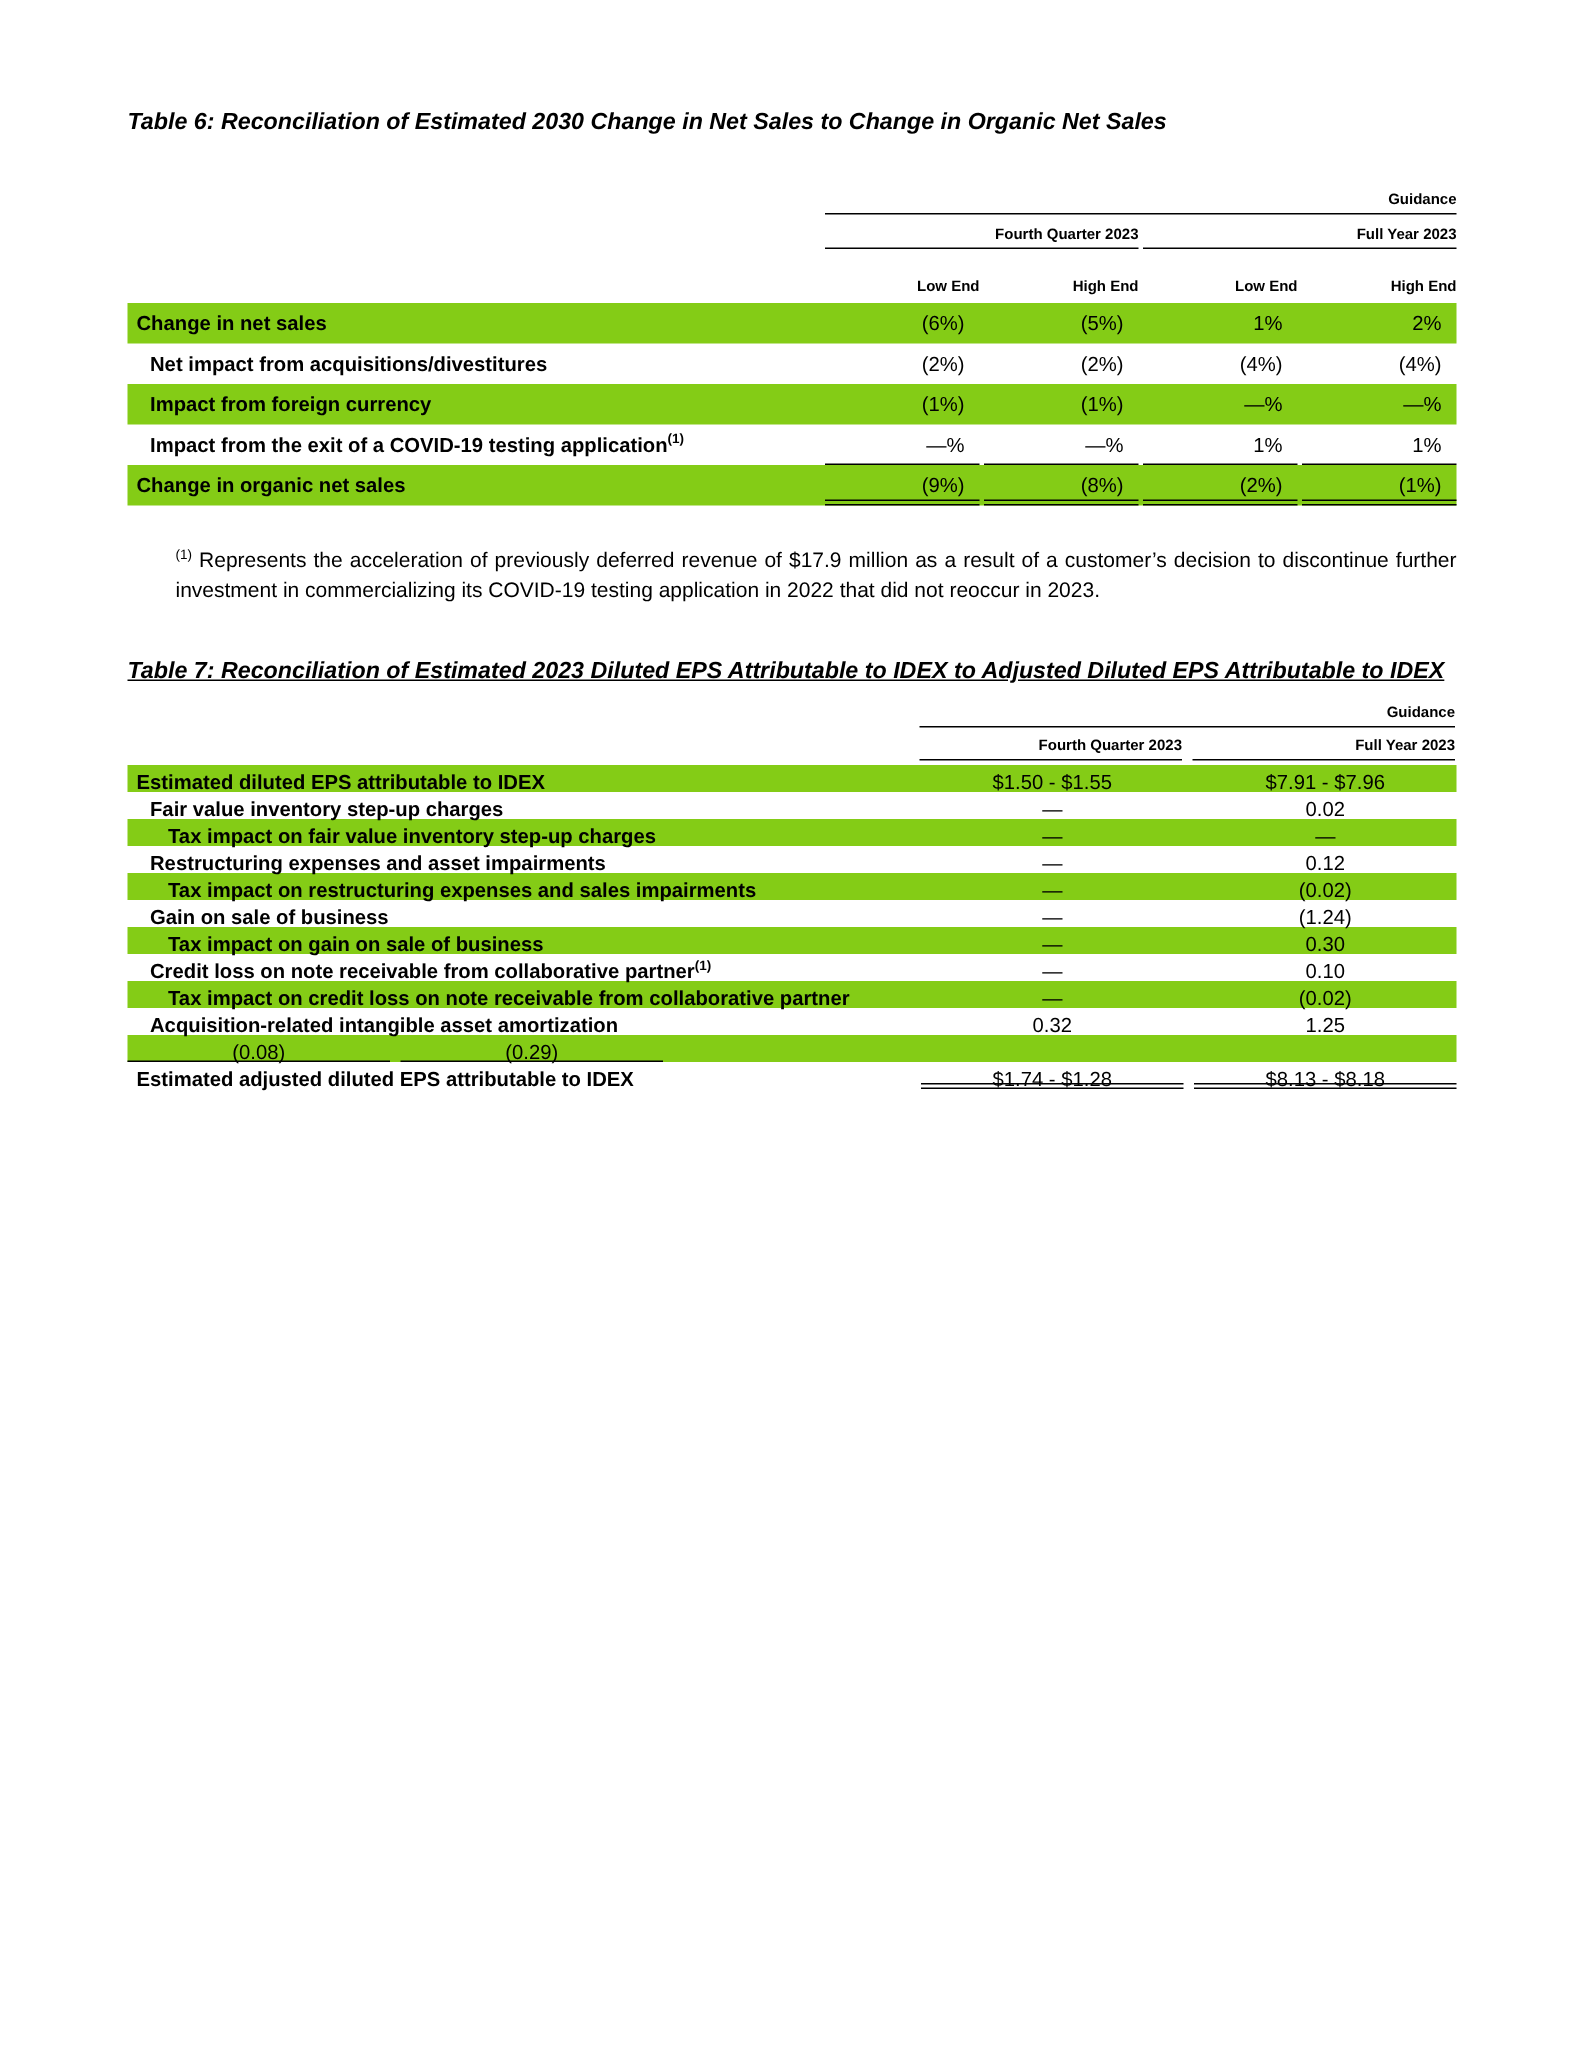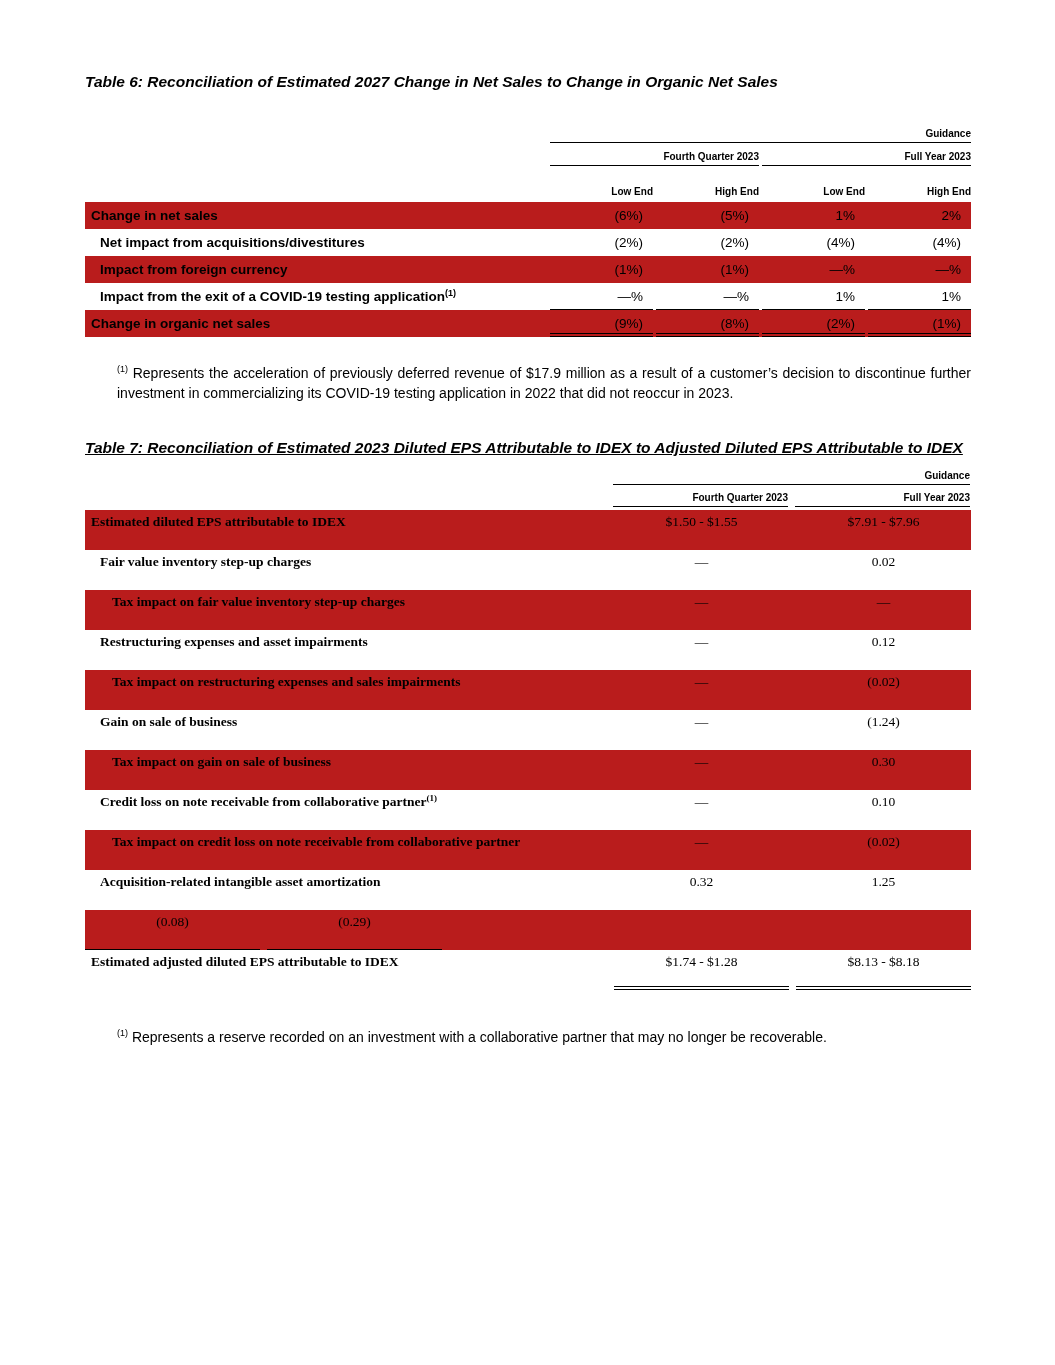--- a/index.html
+++ b/index.html
@@ -27,21 +27,21 @@
     font-weight: bold; text-align: right; font-size: 10px;
   }
   .guid-cell, .group-cell {
     border-bottom: 1.5px solid #000; padding-bottom: 3px;
   }
   .trow .label {
     flex: 1 1 auto; font-weight: bold; padding-left: 6px;
     white-space: nowrap; overflow: visible;
   }
   .cell { flex: 0 0 auto; }
-  .shaded { background: #b91c1c; }
+  .shaded { background: #84cc16; }
   .uline { border-bottom: 1.5px solid #000; }
   .dline { border-bottom: 4.5px double #000; }
   sup.fn { font-size: 9px; vertical-align: super; line-height: 0; }
 
   
   .t6 { margin-top: 36px; }
   .t6 .hrow, .t6 .trow { column-gap: 3px; }
   .t6 .spacer { width: 462px; }
   .t6 .guid-cell { width: 421px; }
   .t6 .group-cell { width: 209px; }
@@ -55,39 +55,39 @@
 
   
   .t7 { margin-top: 12px; }
   .t7 .hrow, .t7 .trow { column-gap: 7px; }
   .t7 .spacer { width: 521px; }
   .t7 .guid-cell { width: 357px; }
   .t7 .group-cell { width: 175px; }
   .t7 .cell { width: 175px; text-align: center; }
   .t7 .head2 { margin-top: 7px; }
   .t7 .rows { margin-top: 3px; }
-  .t7 .trow { height: 40px; font-family: Liberation Serif, serif; }
+  .t7 .trow { height: 18px; }
   .t7 .trow .label, .t7 .cell { line-height: 24.5px; }
 
   .ind1 { padding-left: 15px !important; }
   .ind2 { padding-left: 27px !important; }
 
   
   .footnote {
     margin-left: 32px; font-size: 14px; line-height: 20px;
   }
   #fn6 { margin-top: 26px; text-align: justify; }
   #fn7 { margin-top: 37px; text-align: left; }
 </style>
 </head>
 <body>
 
 <div class="content">
 
-  <h1 class="doc-title" id="t6-title">Table 6: Reconciliation of Estimated 2027 Change in Net Sales to Change in Organic Net Sales</h1>
+  <h1 class="doc-title" id="t6-title">Table 6: Reconciliation of Estimated 2030 Change in Net Sales to Change in Organic Net Sales</h1>
 
   <div class="fintable t6">
     <div class="hrow head1">
       <div class="spacer"></div>
       <div class="guid-cell">Guidance</div>
     </div>
     <div class="hrow head2">
       <div class="spacer"></div>
       <div class="group-cell">Fourth Quarter 2023</div>
       <div class="group-cell">Full Year 2023</div>
@@ -210,15 +210,14 @@
         <div class="cell uline">(0.29)</div>
       </div>
       <div class="trow">
         <div class="label"><span>Estimated adjusted diluted EPS attributable to IDEX</span></div>
         <div class="cell dline">$1.74 - $1.28</div>
         <div class="cell dline">$8.13 - $8.18</div>
       </div>
     </div>
   </div>
 
-  <p class="footnote" id="fn7"><sup class="fn">(1)</sup><span> Represents a reserve recorded on an investment with a collaborative partner that may no longer be recoverable.</span></p>
 
 </div>
 
 </body></html>

